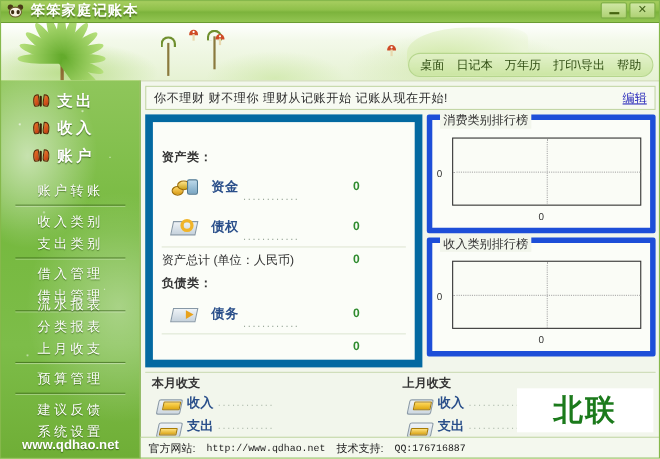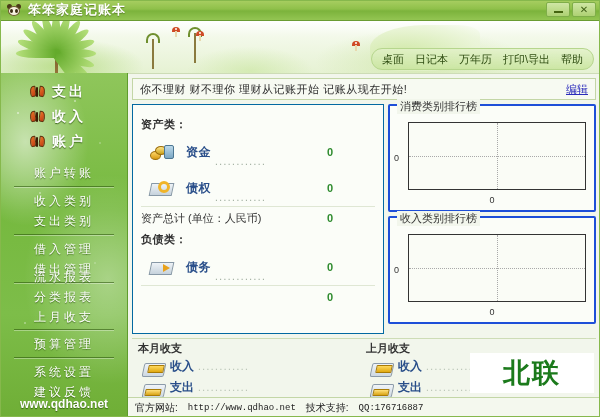--- a/index.html
+++ b/index.html
@@ -215,22 +215,22 @@
     display: flex; align-items: center; padding: 0 7px;
   }
   .tipbar .tip { color: #2c2c2c; font-size: 11px; letter-spacing: .5px; }
   .tipbar .edit {
     margin-left: auto; color: #2b2bbb; font-size: 11px;
     text-decoration: underline; cursor: pointer;
   }
 
   .left-panel {
     position: absolute; left: 4px; top: 30px; width: 252px; height: 230px;
-    background: #fbfdf8; border: 1px solid #0369a1;
-    padding: 12px 8px;
+    background: #fbfdf8; border: 7px solid #0369a1;
+    padding: 24px 8px;
   }
   .sec-title {
     color: #333; font-size: 11px; font-weight: bold; letter-spacing: .5px;
     margin-bottom: 2px;
   }
   .money-row {
     display: flex; align-items: center; height: 36px; padding-left: 8px;
   }
   .money-row .nm {
     color: #2a4f8a; font-size: 12px; font-weight: bold; margin-left: 11px;
@@ -321,21 +321,21 @@
   }
   .bcol .brow .dots {
     flex: 1; margin-left: 4px; color: #b5c0b2; font-size: 10px;
     overflow: hidden; white-space: nowrap; letter-spacing: 1.5px;
   }
   .icn-sm { width: 22px; height: 18px; position: relative; flex: none; }
 
   
   .chart-box {
     position: absolute; right: 4px; width: 208px;
-    border: 2px solid #1d4ed8; border-radius: 2px;
+    border: 5px solid #1d4ed8; border-radius: 2px;
     background: #fbfdf8;
   }
   .chart-box.top { top: 30px; height: 108px; }
   .chart-box.bot { top: 142px; height: 108px; }
   .chart-legend {
     position: absolute; left: 7px; top: -7px;
     background: #f2f6ec; padding: 0 3px;
     font-size: 11px; color: #333;
   }
   .plot {
@@ -515,22 +515,22 @@
       <div class="item">上月收支</div>
     </div>
     <div class="divider" style="top:256px"></div>
 
     <div class="nav-sub" style="top:261px">
       <div class="item">预算管理</div>
     </div>
     <div class="divider" style="top:284px"></div>
 
     <div class="nav-sub" style="top:289px">
+      <div class="item">建议反馈</div>
       <div class="item">系统设置</div>
-      <div class="item">建议反馈</div>
     </div>
 
     <div class="site-url">www.qdhao.net</div>
   </div>
 
   <div class="content">
 
     <div class="tipbar">
       <div class="tip">你不理财  财不理你  理财从记账开始  记账从现在开始!</div>
       <div class="edit">编辑</div>

